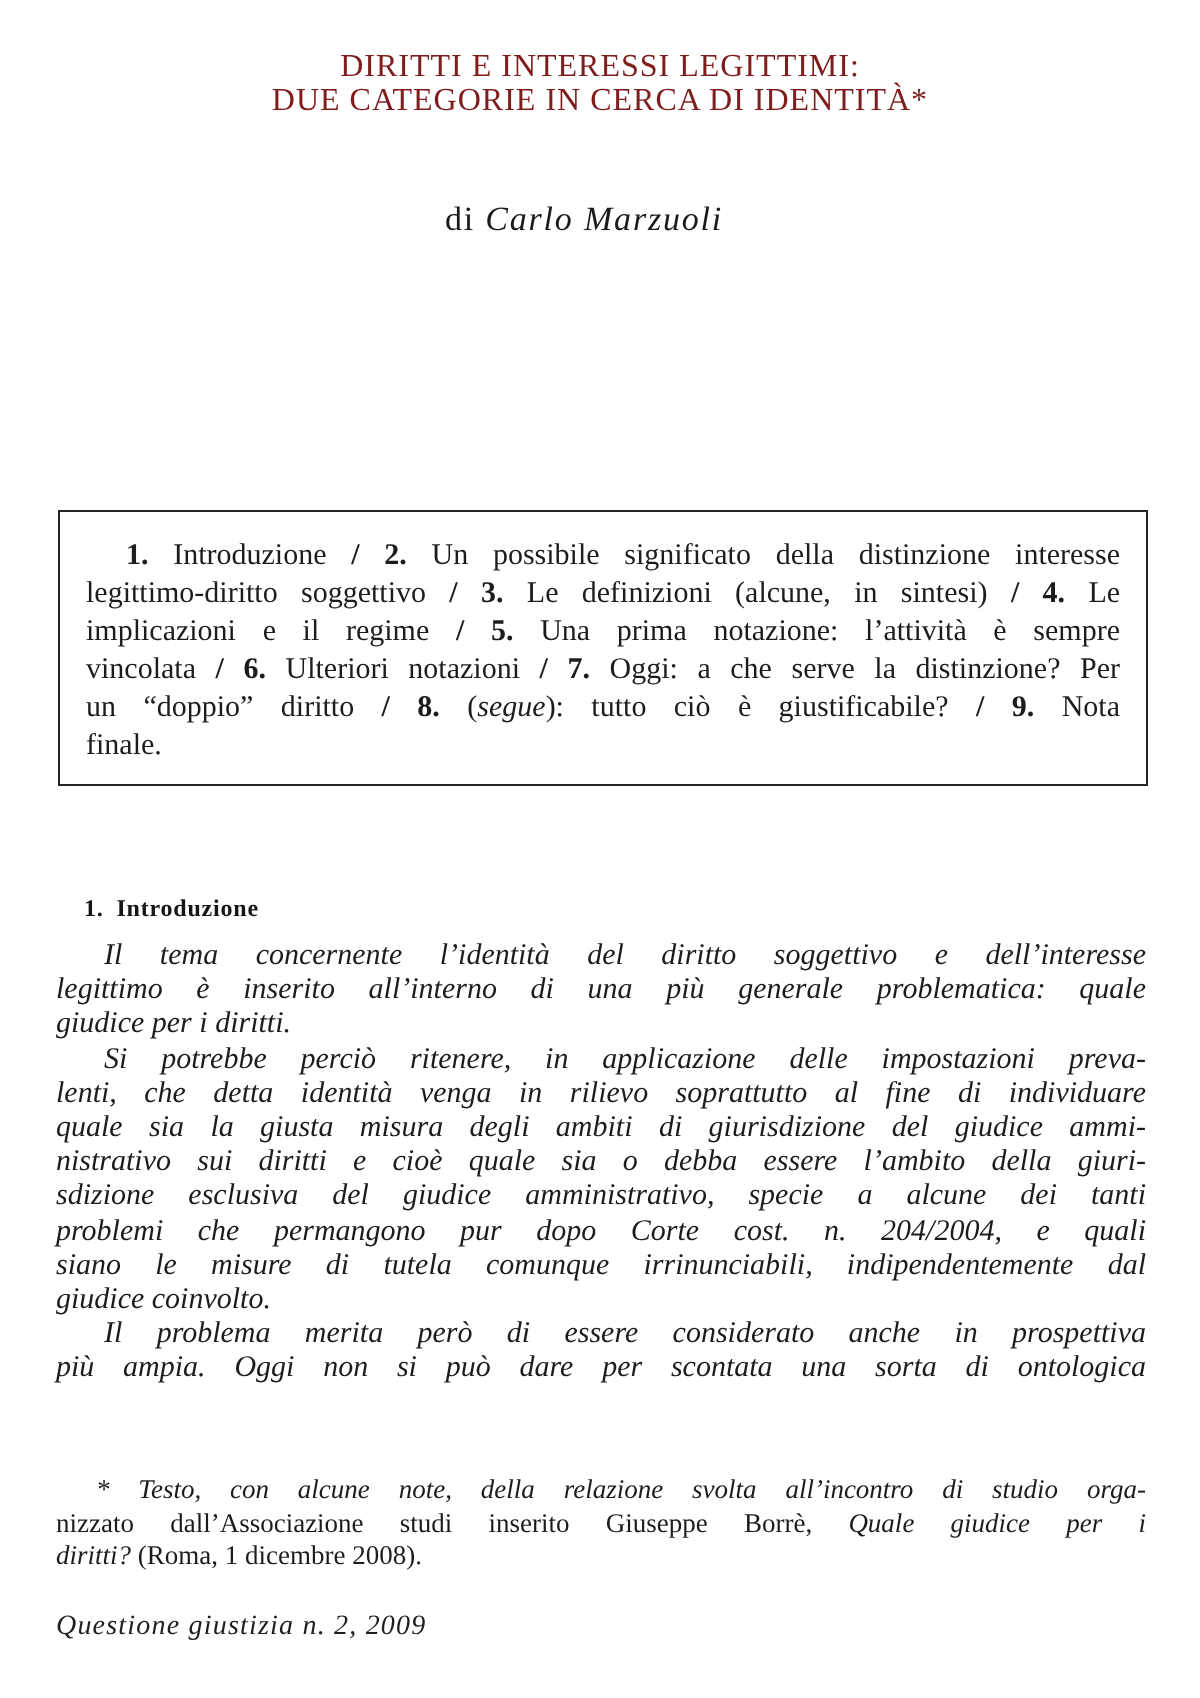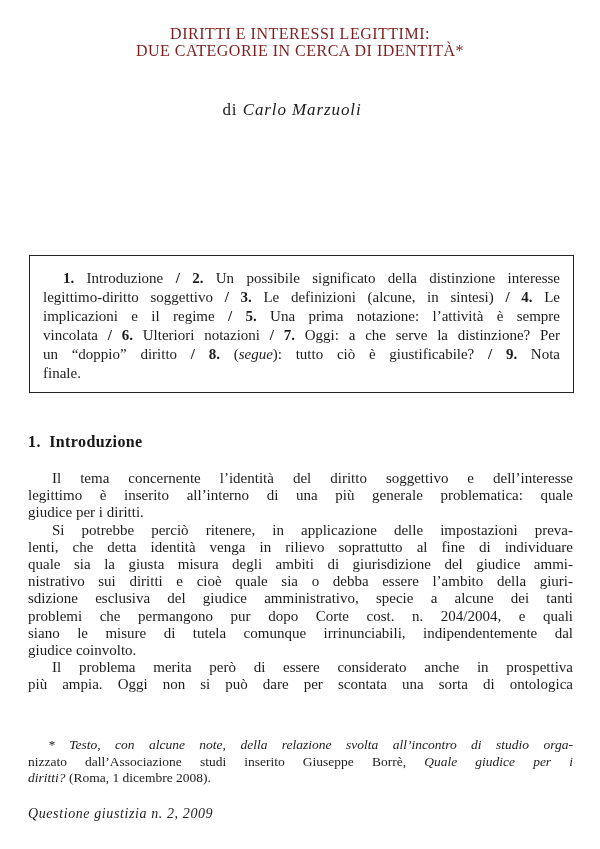--- a/index.html
+++ b/index.html
@@ -52,33 +52,34 @@
     border: 1.5px solid #262626;
     padding: 13px 13px 9px 13px;
     font-size: 15px;
     line-height: 19px;
   }
   .summary-box .tline:first-child { padding-left: 20px; }
   .heading {
     position: absolute;
     top: 433px;
     left: 28px;
-    margin: 0;
-    font-size: 16px;
+    margin: 14px;
+    font-size: 12px;
     font-weight: bold;
     letter-spacing: 0.4px;
     color: #161616;
   }
   .body-col {
     position: absolute;
     top: 470px;
     left: 28px;
     width: 545px;
     font-size: 15px;
     line-height: 17.2px;
+    font-style: italic;
   }
   .para .tline:first-child { padding-left: 24px; }
   .footnote {
     position: absolute;
     top: 737px;
     left: 28px;
     width: 545px;
     font-size: 13.5px;
     line-height: 16.5px;
   }

